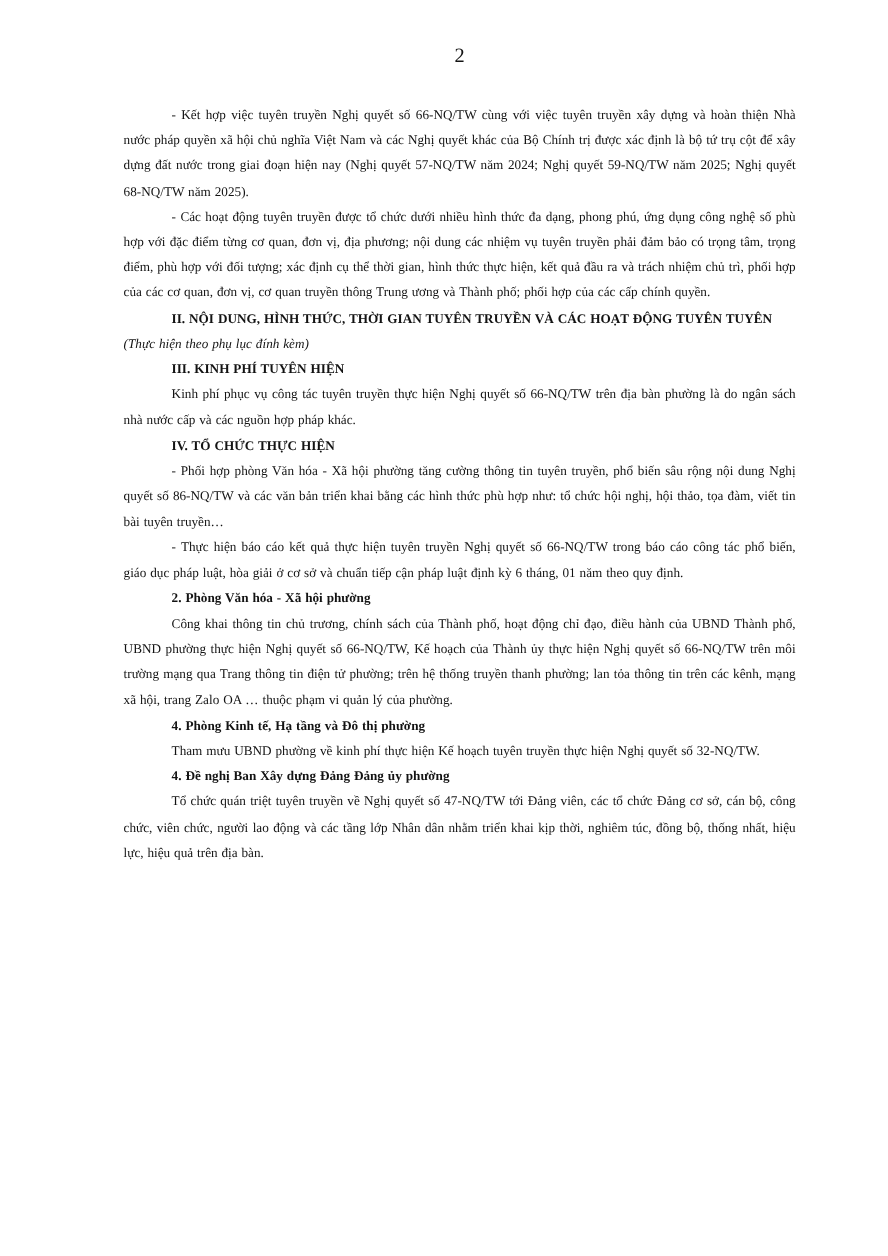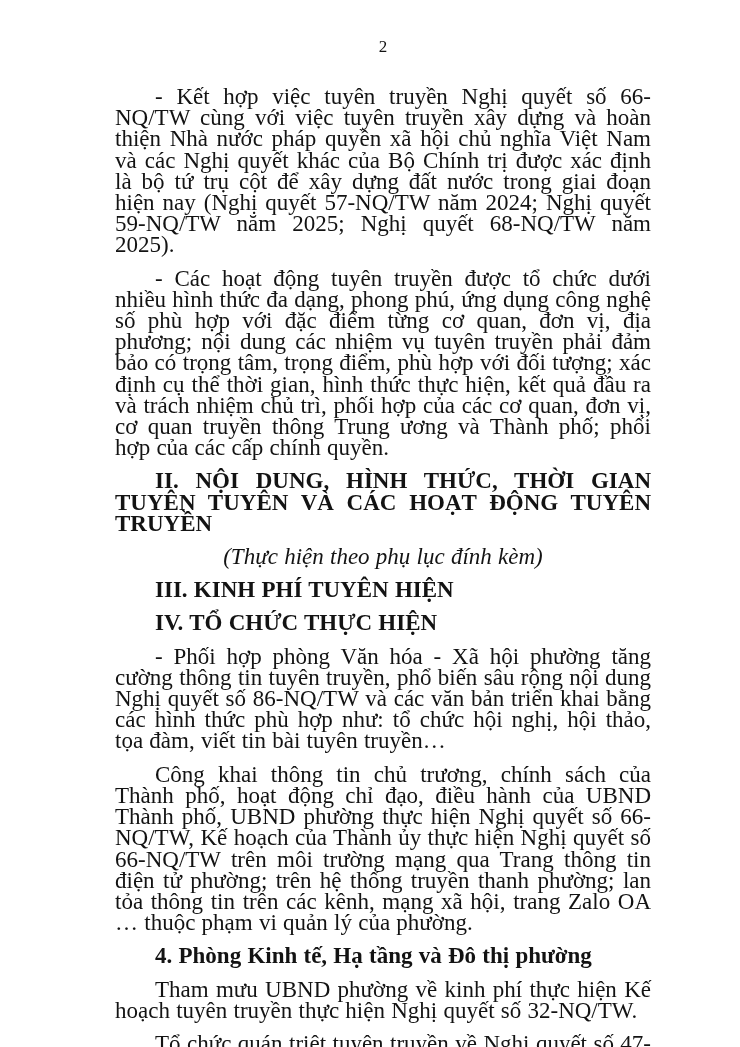--- a/index.html
+++ b/index.html
@@ -18,48 +18,52 @@
     color: #131313;
     overflow: hidden;
   }
   .page-number {
     text-align: center;
     font-size: 17px;
     line-height: 21px;
     margin: 0 0 29px 0;
   }
   .doc-body p {
-    margin: 12px;
-    font-size: 23px;
+    margin: 0;
+    font-size: 11px;
     line-height: 21.2px;
     text-align: justify;
     text-indent: 40px;
     word-spacing: 0.5px;
   }
   .doc-body p.heading {
     font-weight: bold;
   }
   .doc-body p.note-center {
-    text-align: center;
+    text-align: left;
     text-indent: 0;
     font-style: italic;
   }
 </style>
 </head>
 <body>
 
 <div class="doc-page">
   <div class="page-number">2</div>
 
   <div class="doc-body">
     <p class="para">- Kết hợp việc tuyên truyền Nghị quyết số 66-NQ/TW cùng với việc tuyên truyền xây dựng và hoàn thiện Nhà nước pháp quyền xã hội chủ nghĩa Việt Nam và các Nghị quyết khác của Bộ Chính trị được xác định là bộ tứ trụ cột để xây dựng đất nước trong giai đoạn hiện nay (Nghị quyết 57-NQ/TW năm 2024; Nghị quyết 59-NQ/TW năm 2025; Nghị quyết 68-NQ/TW năm 2025).</p>
     <p class="para">- Các hoạt động tuyên truyền được tổ chức dưới nhiều hình thức đa dạng, phong phú, ứng dụng công nghệ số phù hợp với đặc điểm từng cơ quan, đơn vị, địa phương; nội dung các nhiệm vụ tuyên truyền phải đảm bảo có trọng tâm, trọng điểm, phù hợp với đối tượng; xác định cụ thể thời gian, hình thức thực hiện, kết quả đầu ra và trách nhiệm chủ trì, phối hợp của các cơ quan, đơn vị, cơ quan truyền thông Trung ương và Thành phố; phối hợp của các cấp chính quyền.</p>
-    <p class="heading">II. NỘI DUNG, HÌNH THỨC, THỜI GIAN TUYÊN TUYÊN VÀ CÁC HOẠT ĐỘNG TUYÊN TRUYỀN</p>
+    <p class="heading">II. NỘI DUNG, HÌNH THỨC, THỜI GIAN TUYÊN TRUYỀN VÀ CÁC HOẠT ĐỘNG TUYÊN TUYÊN</p>
     <p class="note-center">(Thực hiện theo phụ lục đính kèm)</p>
     <p class="heading">III. KINH PHÍ TUYÊN HIỆN</p>
+    <p class="para">Kinh phí phục vụ công tác tuyên truyền thực hiện Nghị quyết số 66-NQ/TW trên địa bàn phường là do ngân sách nhà nước cấp và các nguồn hợp pháp khác.</p>
     <p class="heading">IV. TỔ CHỨC THỰC HIỆN</p>
     <p class="para">- Phối hợp phòng Văn hóa - Xã hội phường tăng cường thông tin tuyên truyền, phổ biến sâu rộng nội dung Nghị quyết số 86-NQ/TW và các văn bản triển khai bằng các hình thức phù hợp như: tổ chức hội nghị, hội thảo, tọa đàm, viết tin bài tuyên truyền…</p>
+    <p class="para">- Thực hiện báo cáo kết quả thực hiện tuyên truyền Nghị quyết số 66-NQ/TW trong báo cáo công tác phổ biến, giáo dục pháp luật, hòa giải ở cơ sở và chuẩn tiếp cận pháp luật định kỳ 6 tháng, 01 năm theo quy định.</p>
+    <p class="heading">2. Phòng Văn hóa - Xã hội phường</p>
     <p class="para">Công khai thông tin chủ trương, chính sách của Thành phố, hoạt động chỉ đạo, điều hành của UBND Thành phố, UBND phường thực hiện Nghị quyết số 66-NQ/TW, Kế hoạch của Thành ủy thực hiện Nghị quyết số 66-NQ/TW trên môi trường mạng qua Trang thông tin điện tử phường; trên hệ thống truyền thanh phường; lan tỏa thông tin trên các kênh, mạng xã hội, trang Zalo OA … thuộc phạm vi quản lý của phường.</p>
     <p class="heading">4. Phòng Kinh tế, Hạ tầng và Đô thị phường</p>
     <p class="para">Tham mưu UBND phường về kinh phí thực hiện Kế hoạch tuyên truyền thực hiện Nghị quyết số 32-NQ/TW.</p>
+    <p class="heading">4. Đề nghị Ban Xây dựng Đảng Đảng ủy phường</p>
     <p class="para">Tổ chức quán triệt tuyên truyền về Nghị quyết số 47-NQ/TW tới Đảng viên, các tổ chức Đảng cơ sở, cán bộ, công chức, viên chức, người lao động và các tầng lớp Nhân dân nhằm triển khai kịp thời, nghiêm túc, đồng bộ, thống nhất, hiệu lực, hiệu quả trên địa bàn.</p>
   </div>
 </div>
 
 </body></html>

